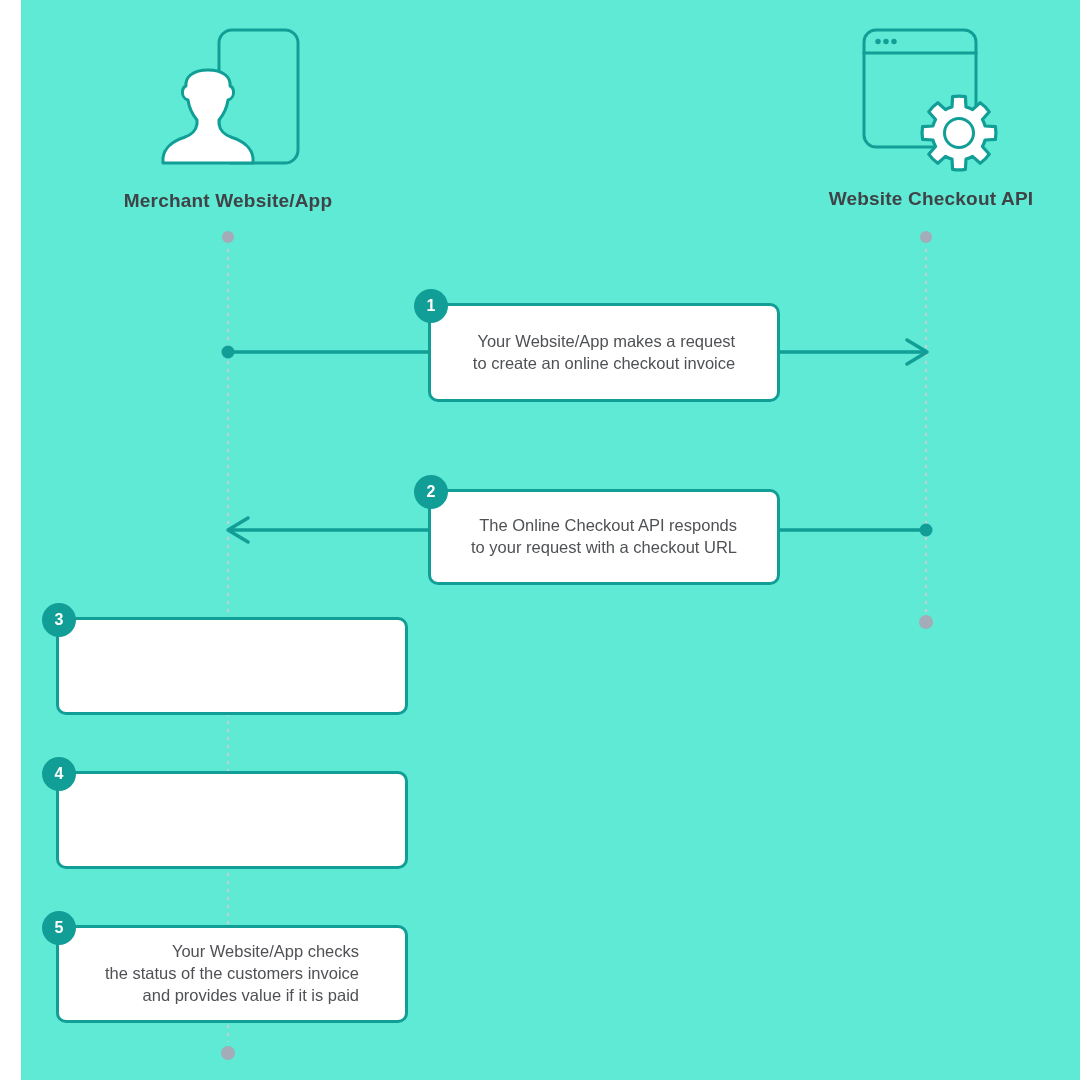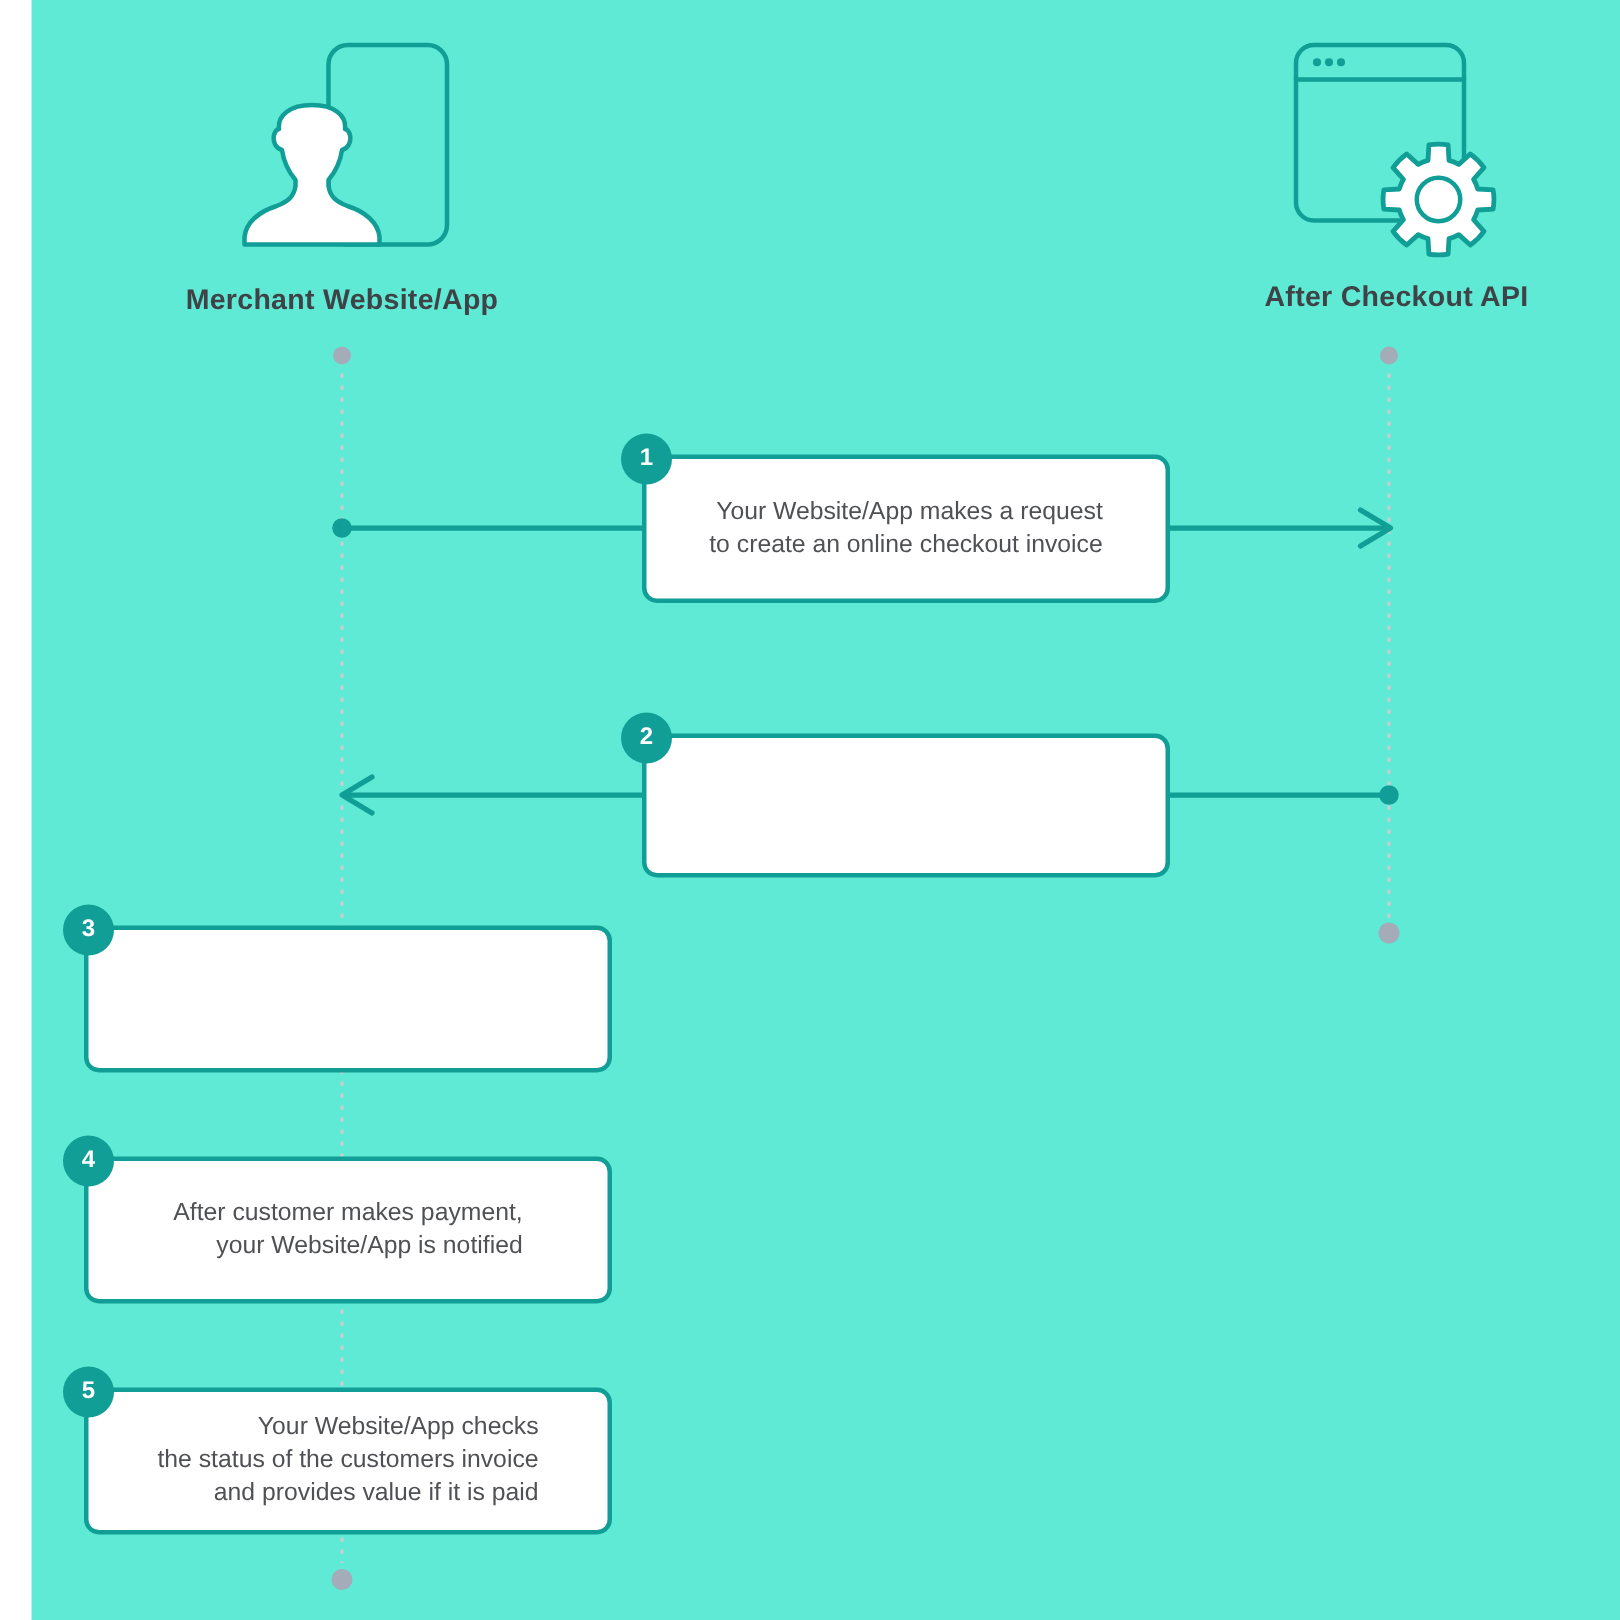--- a/index.html
+++ b/index.html
@@ -112,40 +112,40 @@
     <g stroke="#109E96" stroke-width="3.5" fill="none" stroke-linecap="round" stroke-linejoin="round">
       <circle cx="905" cy="530" r="6.5" fill="#109E96" stroke="none"></circle>
       <line x1="905" y1="530" x2="755" y2="530"></line>
       <line x1="412" y1="530" x2="211" y2="530"></line>
       <path d="M227,518 L207,530 L227,542"></path>
     </g>
   </svg>
 
   <div class="actor-label" style="left:57px;top:190px;width:300px;">Merchant Website/App</div>
 
-  <div class="actor-label" style="left:760px;top:188px;width:300px;">After Checkout API</div>
+  <div class="actor-label" style="left:760px;top:188px;width:300px;">Website Checkout API</div>
 
   <div class="step-box" style="left:407px;top:303px;width:352px;height:99px;">
     <div class="step-badge">1</div>
     <div class="step-text">Your Website/App makes a request
 to create an online checkout invoice</div>
   </div>
 
   <div class="step-box" style="left:407px;top:489px;width:352px;height:96px;">
     <div class="step-badge">2</div>
+    <div class="step-text">The Online Checkout API responds
+to your request with a checkout URL</div>
   </div>
 
   <div class="step-box" style="left:35px;top:617px;width:352px;height:98px;">
     <div class="step-badge">3</div>
   </div>
 
   <div class="step-box" style="left:35px;top:771px;width:352px;height:98px;">
     <div class="step-badge">4</div>
-    <div class="step-text">After customer makes payment,
-your Website/App is notified</div>
   </div>
 
   <div class="step-box" style="left:35px;top:925px;width:352px;height:98px;">
     <div class="step-badge">5</div>
     <div class="step-text">Your Website/App checks
 the status of the customers invoice
 and provides value if it is paid</div>
   </div>
 
 </div>

